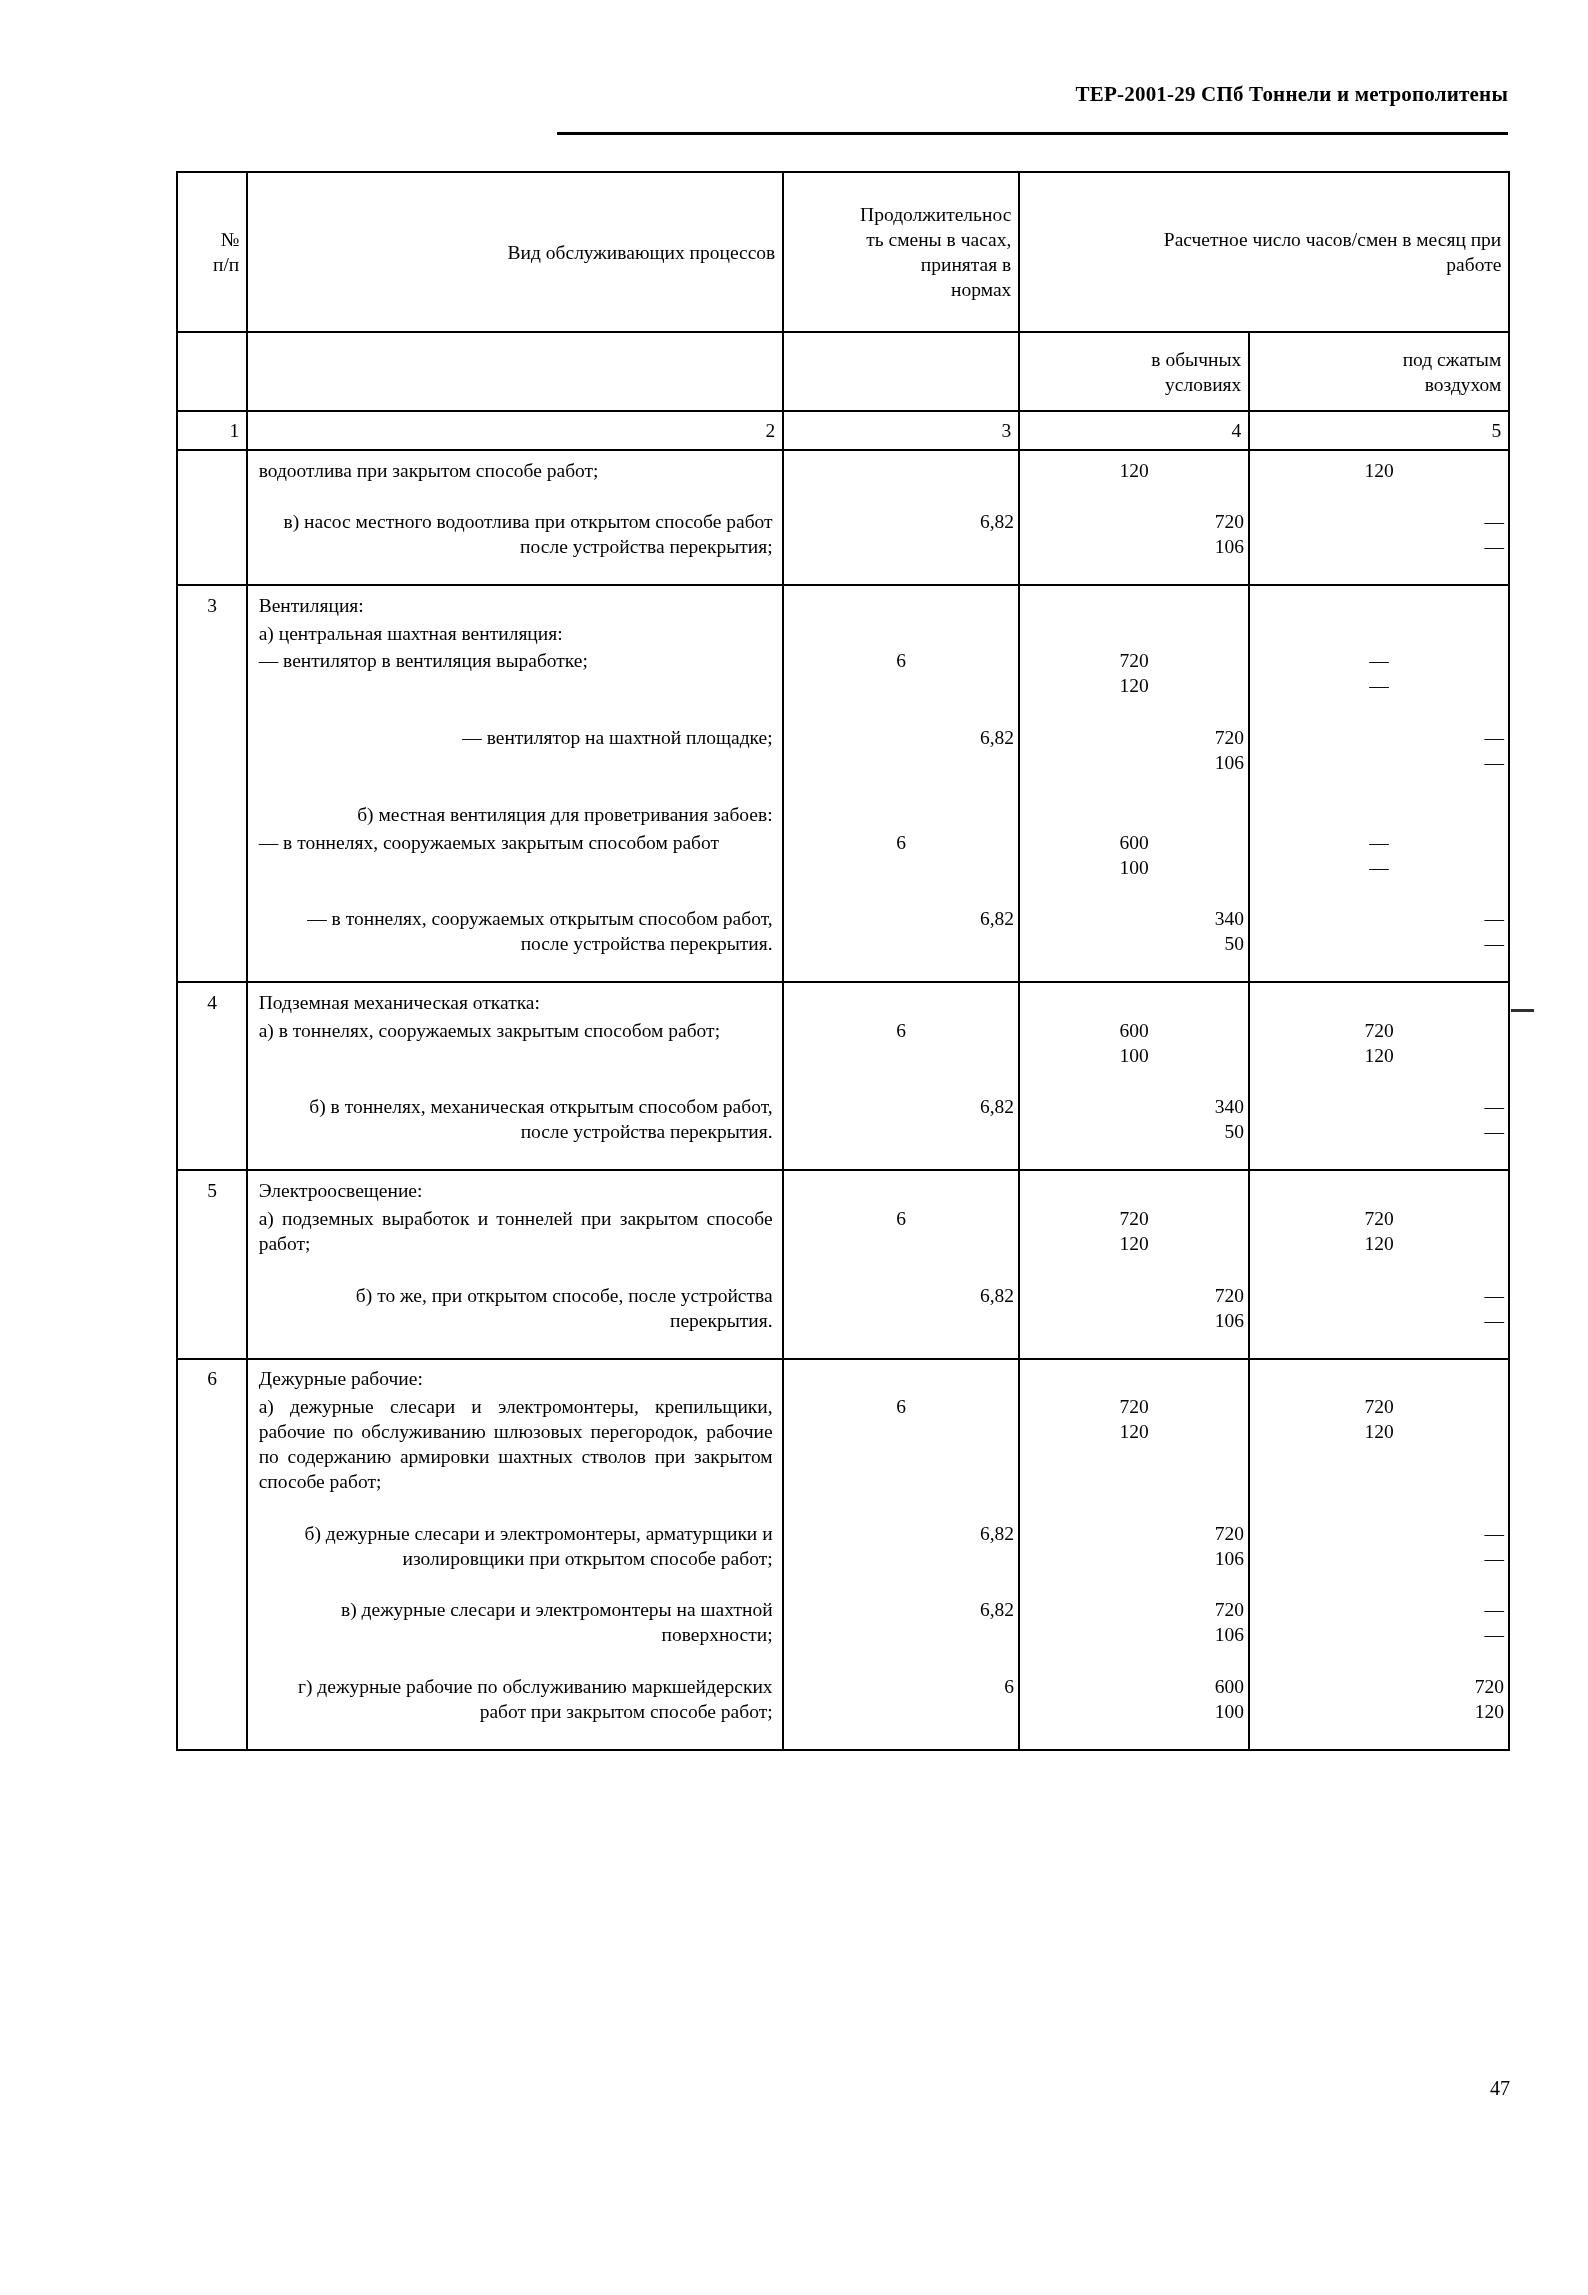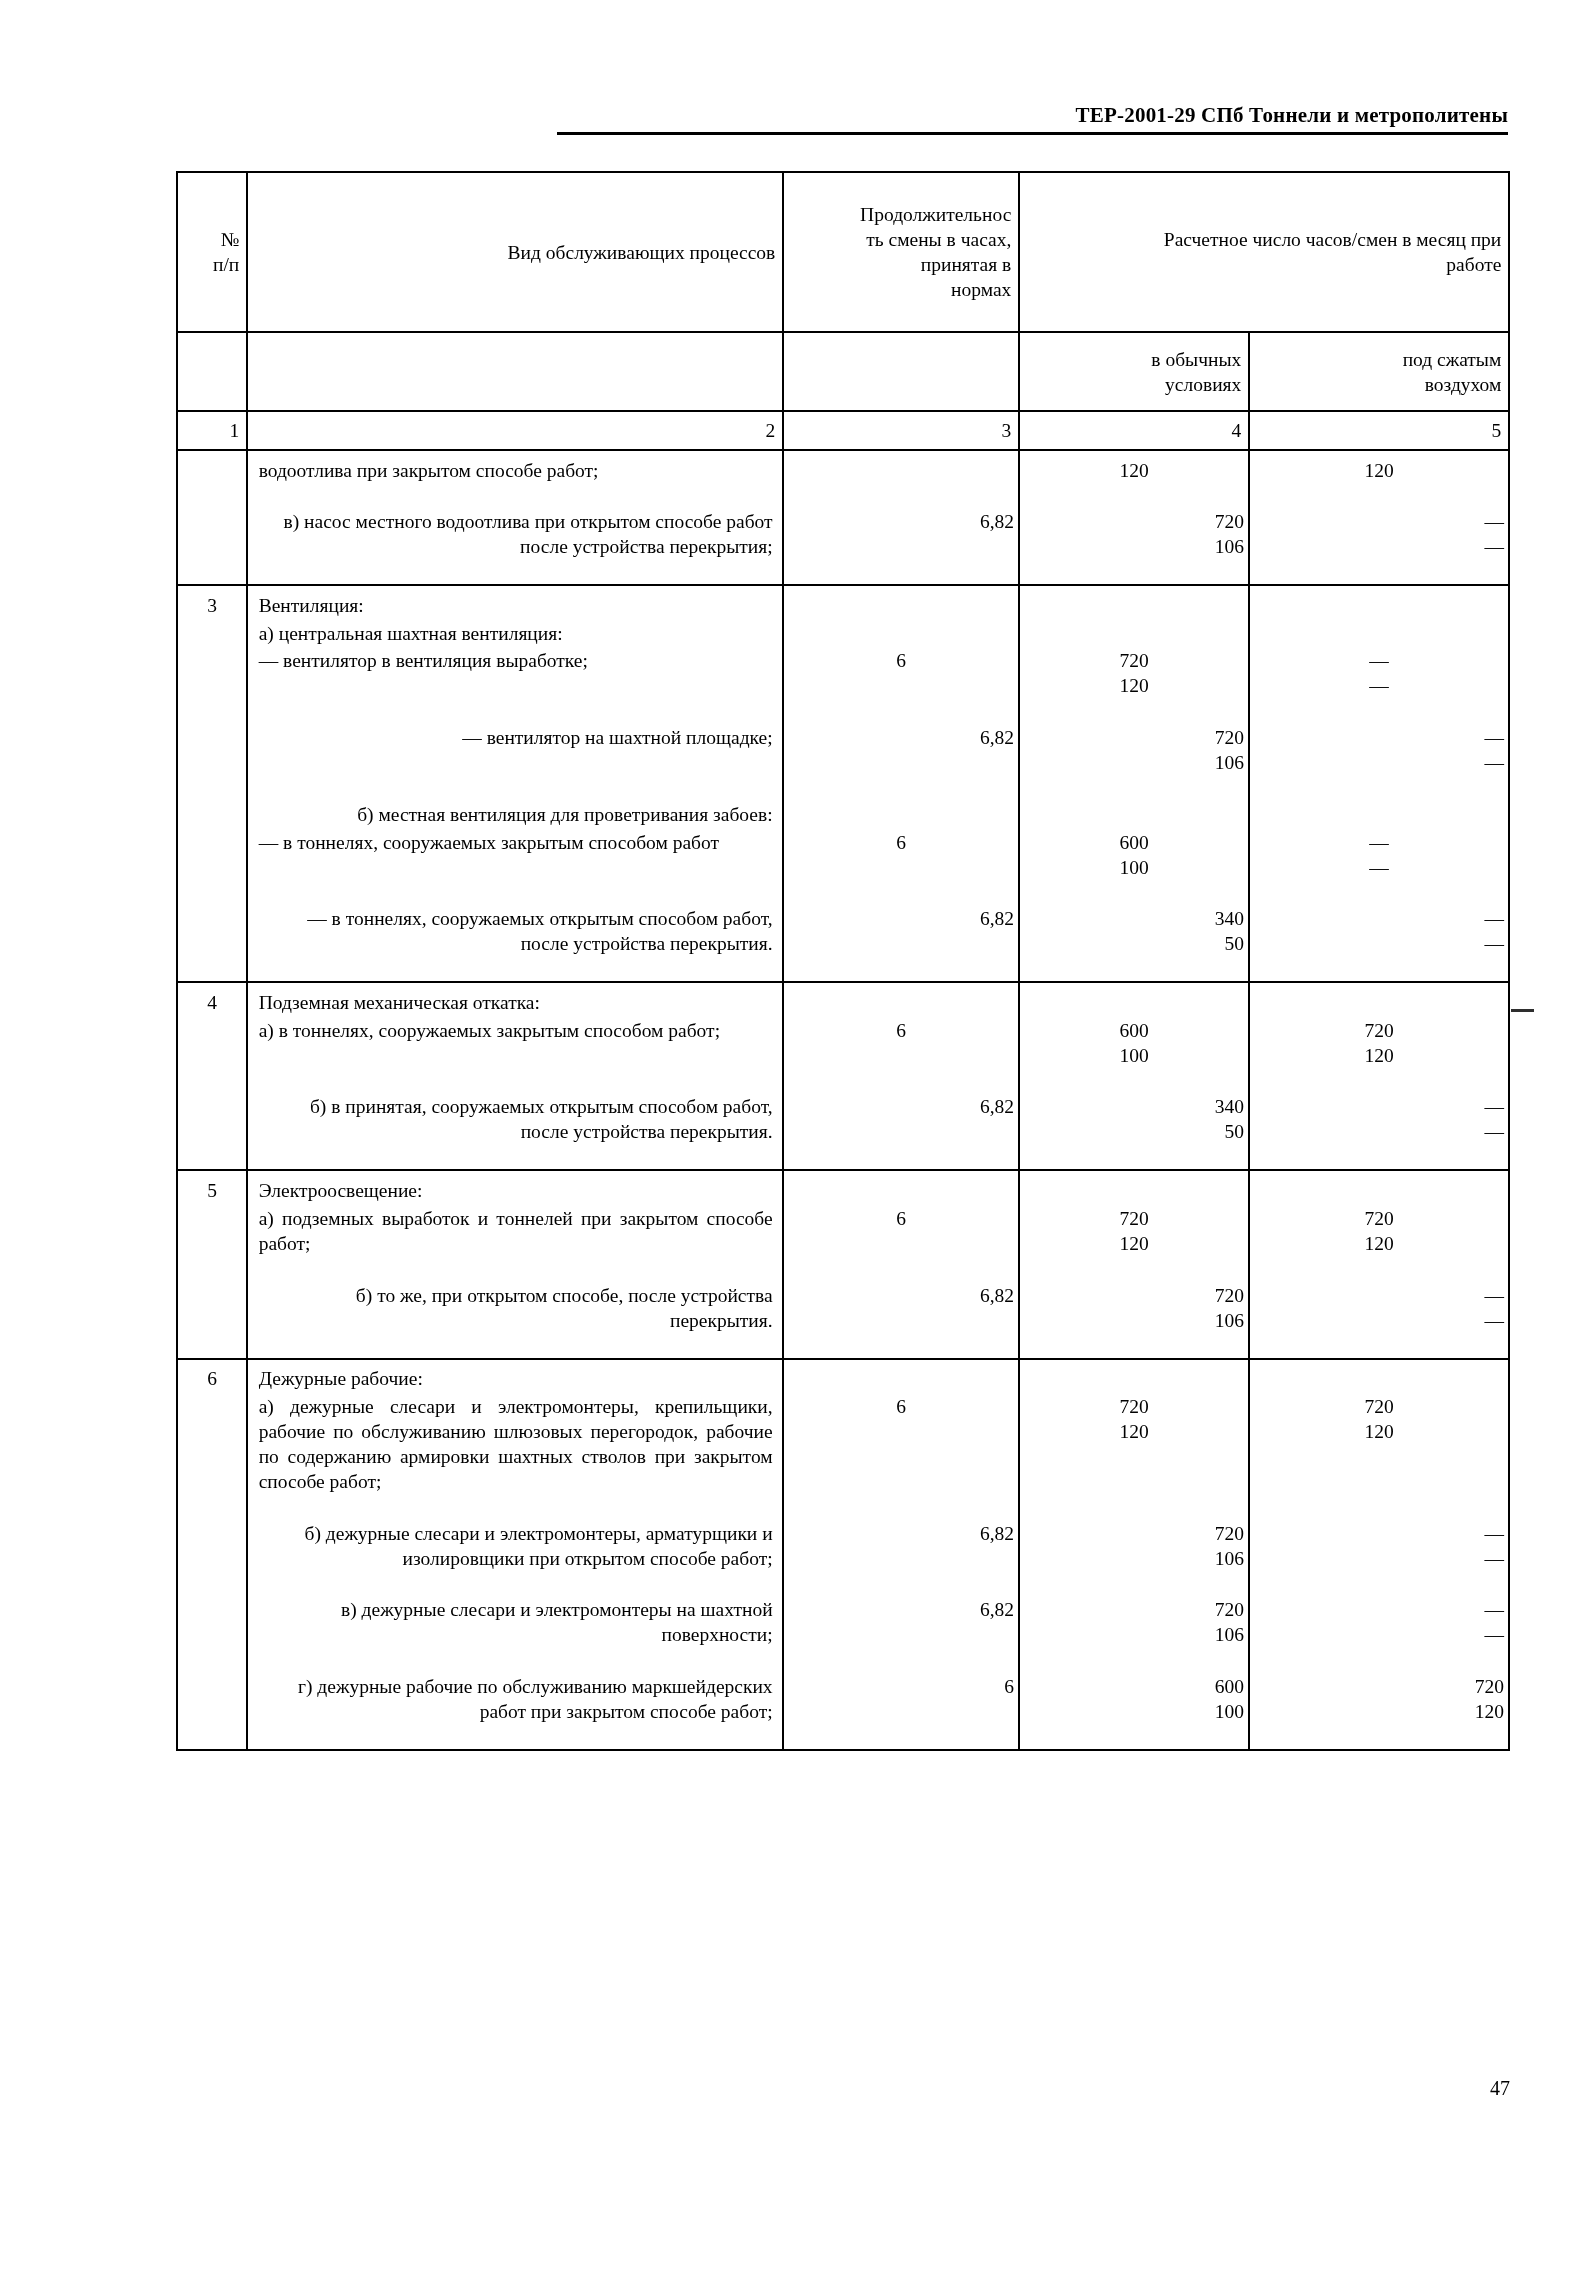--- a/index.html
+++ b/index.html
@@ -5,21 +5,21 @@
   html,body { margin:0; padding:0; }
   body {
     width:1589px; height:2295px;
     position:relative;
     background:#ffffff;
     color:#000;
     font-family:"Liberation Serif", serif;
   }
   .doc-header {
     position:absolute;
-    top:103px; right:81px;
+    top:82px; right:81px;
     font-size:21px;
     font-weight:bold;
     letter-spacing:0.2px;
     white-space:nowrap;
   }
   .header-rule {
     position:absolute;
     top:132px; left:557px;
     width:951px; height:2.7px;
     background:#000;
@@ -192,21 +192,21 @@
       </tr>
       <tr>
         <td class="c-text">а) в тоннелях, сооружаемых закрытым способом работ;</td>
         <td class="c-mid">6</td>
         <td class="c-mid">600
 100</td>
         <td class="c-mid">720
 120</td>
       </tr>
       <tr class="sec-end gap">
-        <td class="c-text">б) в принятая, сооружаемых открытым способом работ, после устройства перекрытия.</td>
+        <td class="c-text">б) в тоннелях, механическая открытым способом работ, после устройства перекрытия.</td>
         <td class="c-mid">6,82</td>
         <td class="c-mid">340
 50</td>
         <td class="c-mid">—
 —</td>
       </tr>
       <tr class="sec-start">
         <td class="c-num" rowspan="3">5</td>
         <td class="c-text">Электроосвещение:</td>
         <td class="c-mid"></td>

